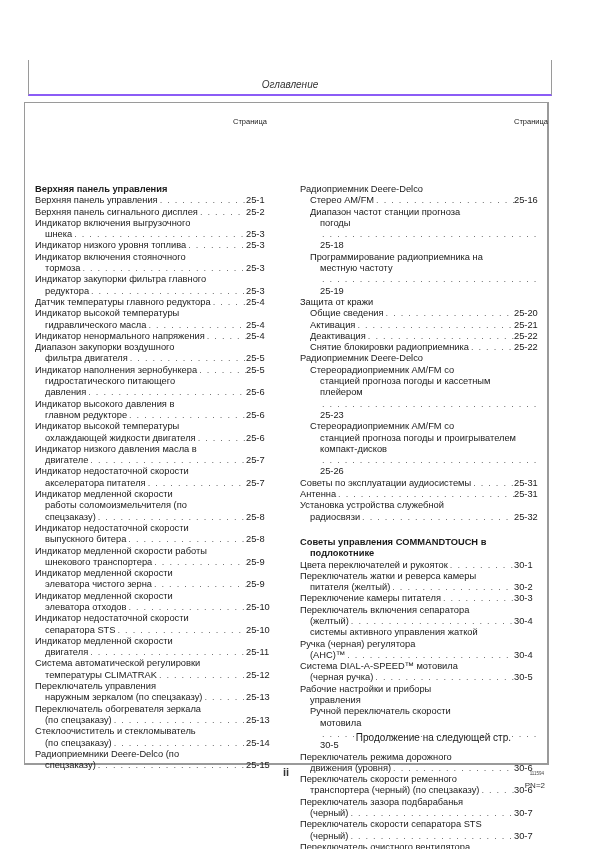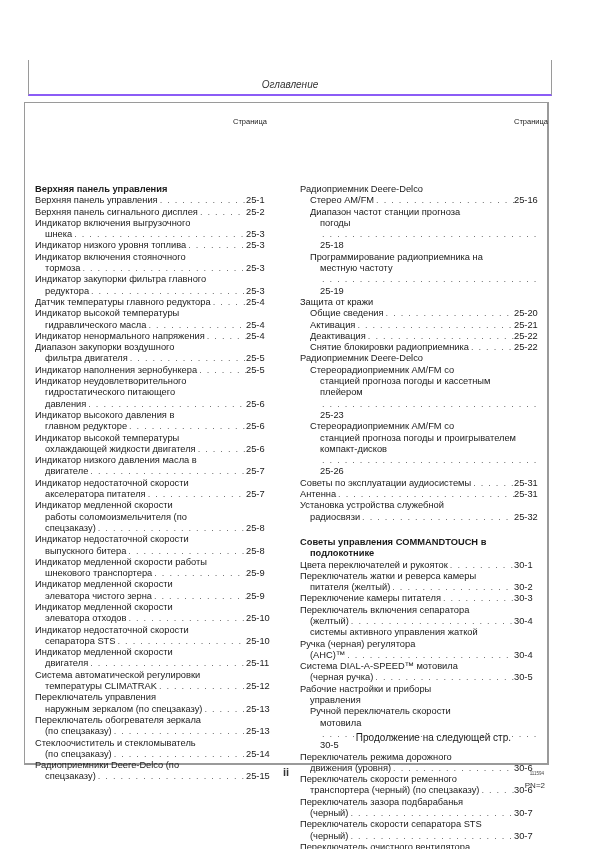--- a/index.html
+++ b/index.html
@@ -137,23 +137,20 @@
           </div>
         </div>
         <div class="entry">
           <div class="line">
             <span class="txt">Индикатор наполнения зернобункера</span>
             <span class="dots"></span>
             <span class="pg">25-5</span>
           </div>
         </div>
         <div class="entry">
-          <div class="line">
-            <span class="txt">Индикатор неудовлетворительного</span>
-          </div>
           <div class="line ind1">
             <span class="txt">гидростатического питающего</span>
           </div>
           <div class="line ind1">
             <span class="txt">давления</span>
             <span class="dots"></span>
             <span class="pg">25-6</span>
           </div>
         </div>
         <div class="entry">

